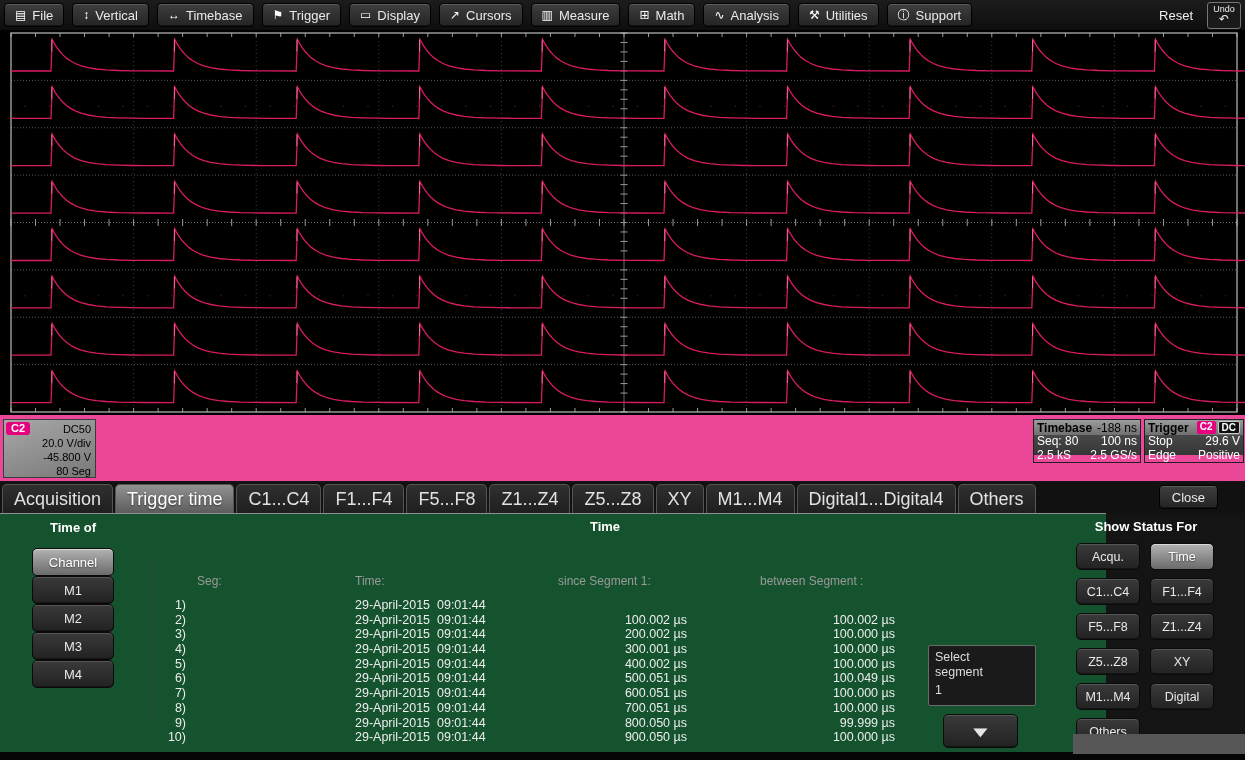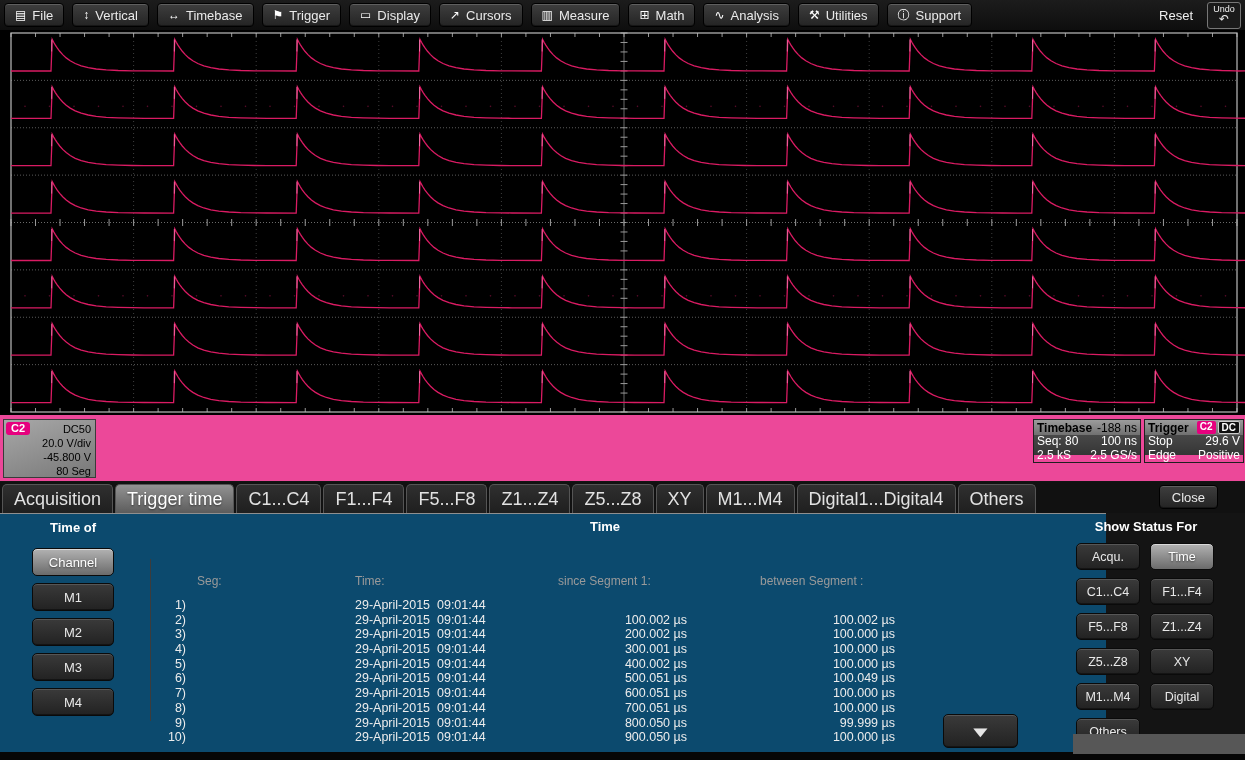--- a/index.html
+++ b/index.html
@@ -52,32 +52,32 @@
     background:#111; display:flex; align-items:flex-end; gap:2px; padding:0 0 0 2px; }
   .tab { height:29px; display:flex; align-items:center; padding:0 11px;
     background:linear-gradient(#2f2f2f,#1f1f1f); border:1px solid #555; border-bottom:none;
     border-radius:5px 5px 0 0; color:#e2e2e2; font-size:18px; }
   .tab.active { background:linear-gradient(#929292,#5c5c5c); color:#fff;
     text-shadow:0 1px 2px rgba(0,0,0,.5);margin-top:12px; }
   #close-btn { position:absolute; right:27px; top:3px; }
 
   
   #dialog { position:absolute; left:0; top:513px; width:1106px; height:239px;
-    background:#0c4a6e; border-top:1px solid #8f8f8f; }
+    background:#14532d; border-top:1px solid #8f8f8f; }
   .paneltitle { position:absolute; color:#fff; font-weight:bold; font-size:13px; text-align:center; }
   #timeof-title { left:32px; top:6px; width:82px; }
   #table-title { left:560px; top:5px; width:90px; }
   #status-title { left:1076px; top:5px; width:140px; }
   .btn { background:linear-gradient(#3a3a3a,#222); border:1px solid #0a0a0a; border-radius:5px;
     box-shadow:inset 0 1px 0 #565656, inset 0 -1px 0 #141414;
     color:#e8e8e8; display:flex; align-items:center; justify-content:center; cursor:default; }
   .btn.selected { background:linear-gradient(#b2b2b2,#6b6b6b); color:#fff;
     box-shadow:inset 0 1px 0 #d9d9d9; text-shadow:0 1px 2px rgba(0,0,0,.55); }
   #timeof-buttons { position:absolute; left:32px; top:34px; width:82px;
-    display:flex; flex-direction:column; gap:7px; }
+    display:flex; flex-direction:column; }
   #timeof-buttons .btn { height:28px; font-size:13px; }
   #vdivider { position:absolute; left:150px; top:45px; width:1px; height:162px; background:#3c3c3c; }
 
   
   .thead { position:absolute; top:60px; color:#9a9a9a; font-size:12px; }
   #rows { position:absolute; left:0; top:84px; width:928px; }
   .trow { position:relative; height:14.7px; font-size:12.5px; color:#ececec; }
   .trow span { position:absolute; top:0; line-height:14.7px; }
   .c-seg { left:140px; width:46px; text-align:right; }
   .c-time { left:355px; white-space:pre; }
@@ -702,20 +702,25 @@
           <span class="c-betw">99.999 µs</span>
         </div>
         <div class="trow">
           <span class="c-seg">10)</span>
           <span class="c-time">29-April-2015  09:01:44</span>
           <span class="c-since">900.050 µs</span>
           <span class="c-betw">100.000 µs</span>
         </div>
       </div>
 
+    <div id="selseg">
+      <span>Select</span><br>
+      <span>segment</span>
+      <span class="segval">1</span>
+    </div>
     <div id="seg-arrow-btn" class="btn">
       <span class="aicon">▼</span>
     </div>
 
     <div id="status-title" class="paneltitle">Show Status For</div>
     <div id="status-grid">
         <div class="btn">Acqu.</div>
         <div class="btn selected">Time</div>
         <div class="btn">C1...C4</div>
         <div class="btn">F1...F4</div>

